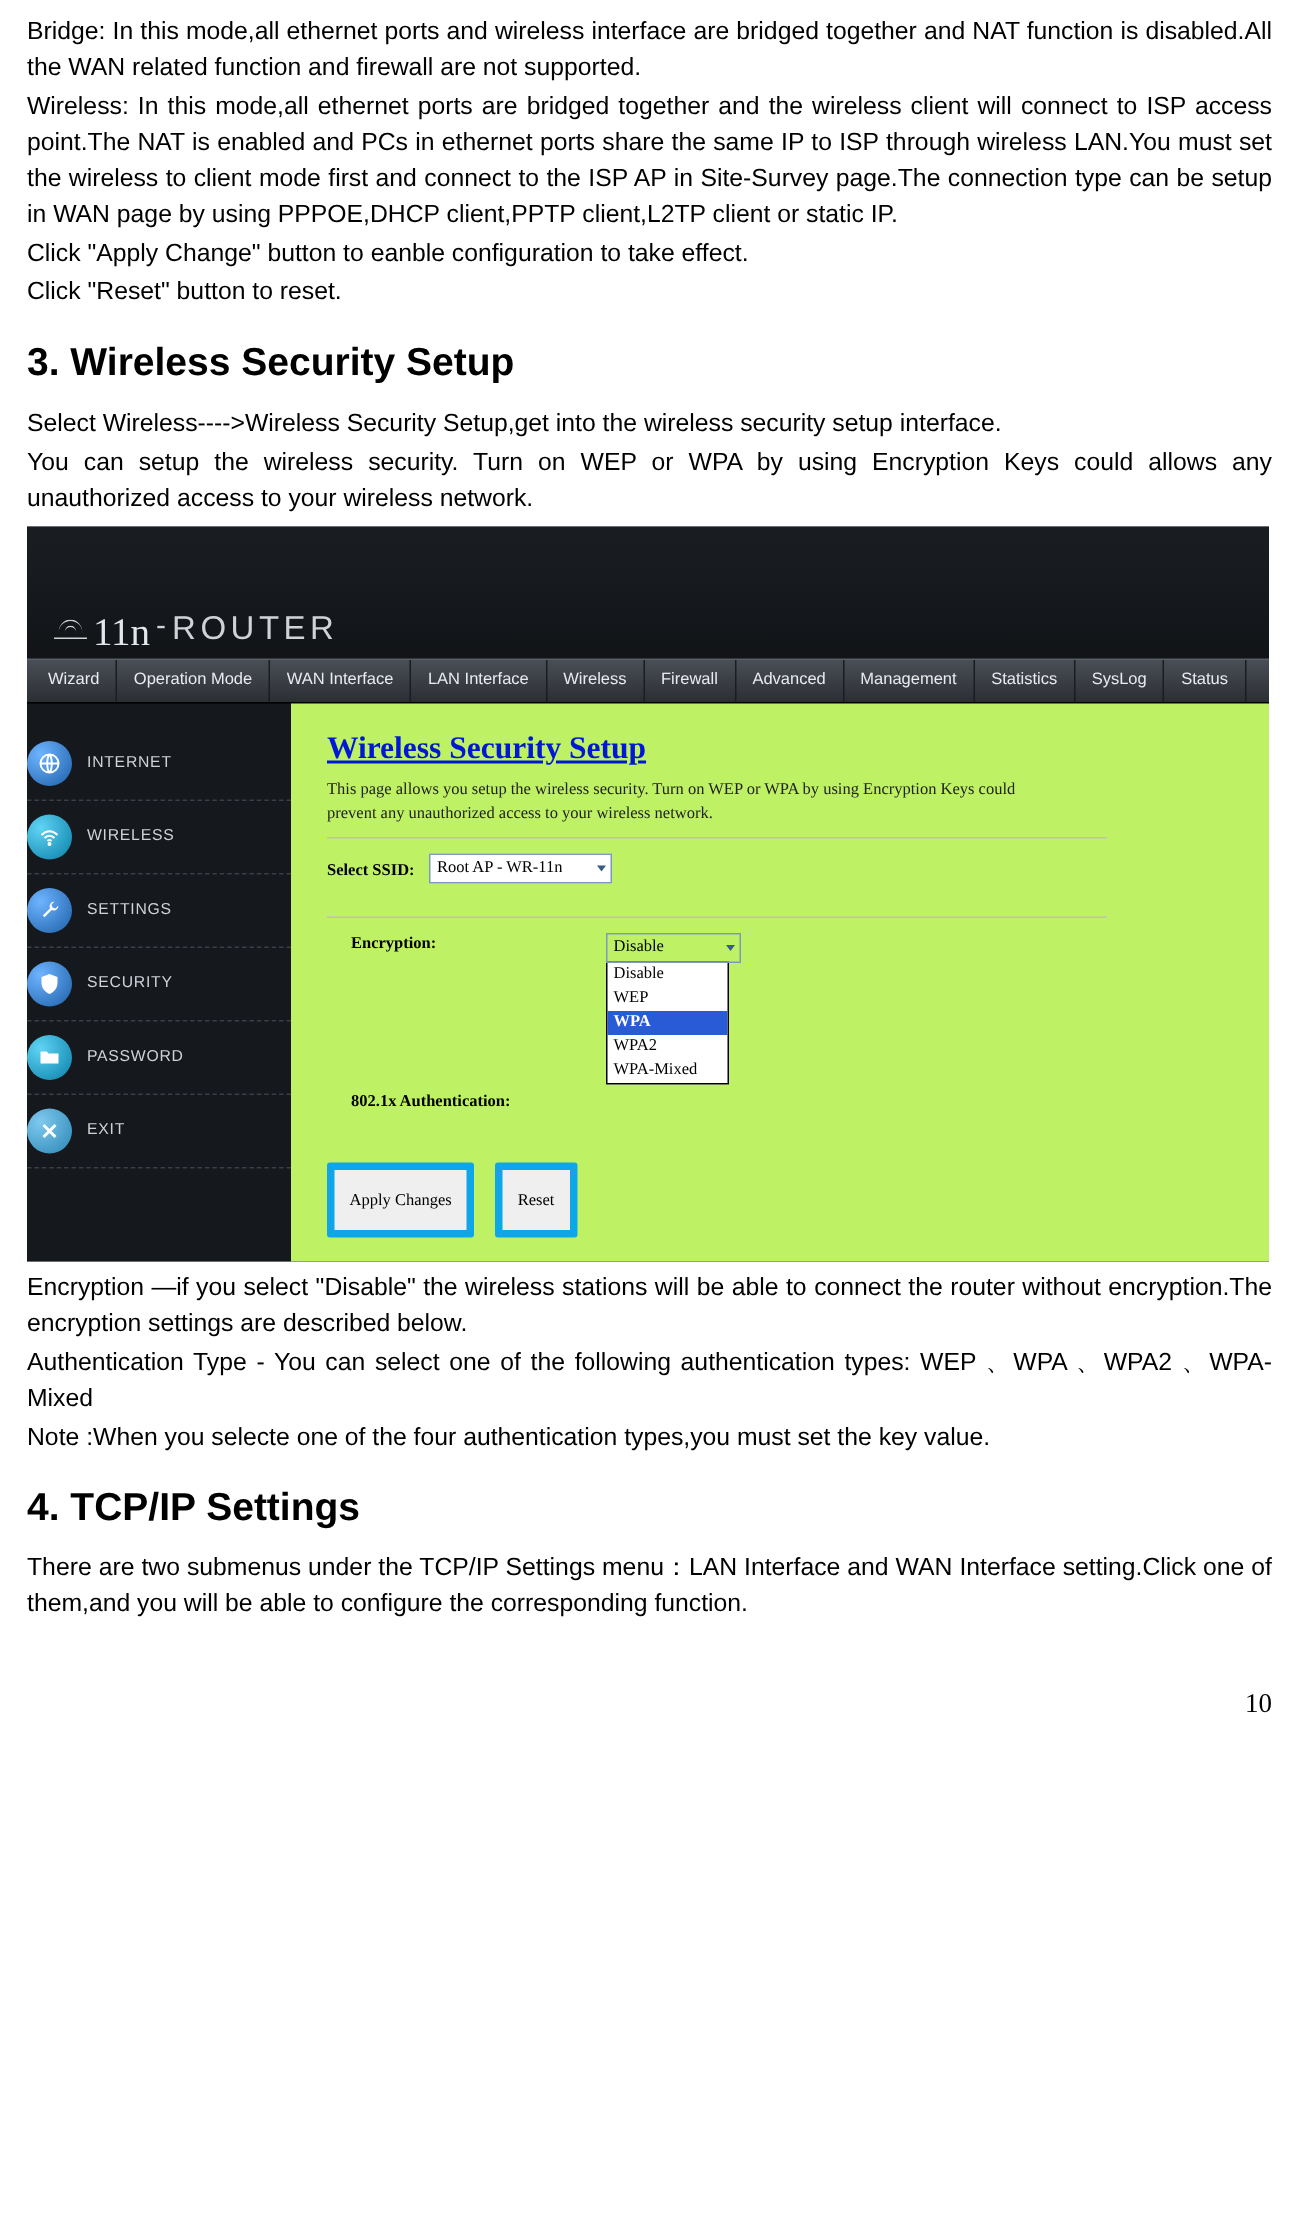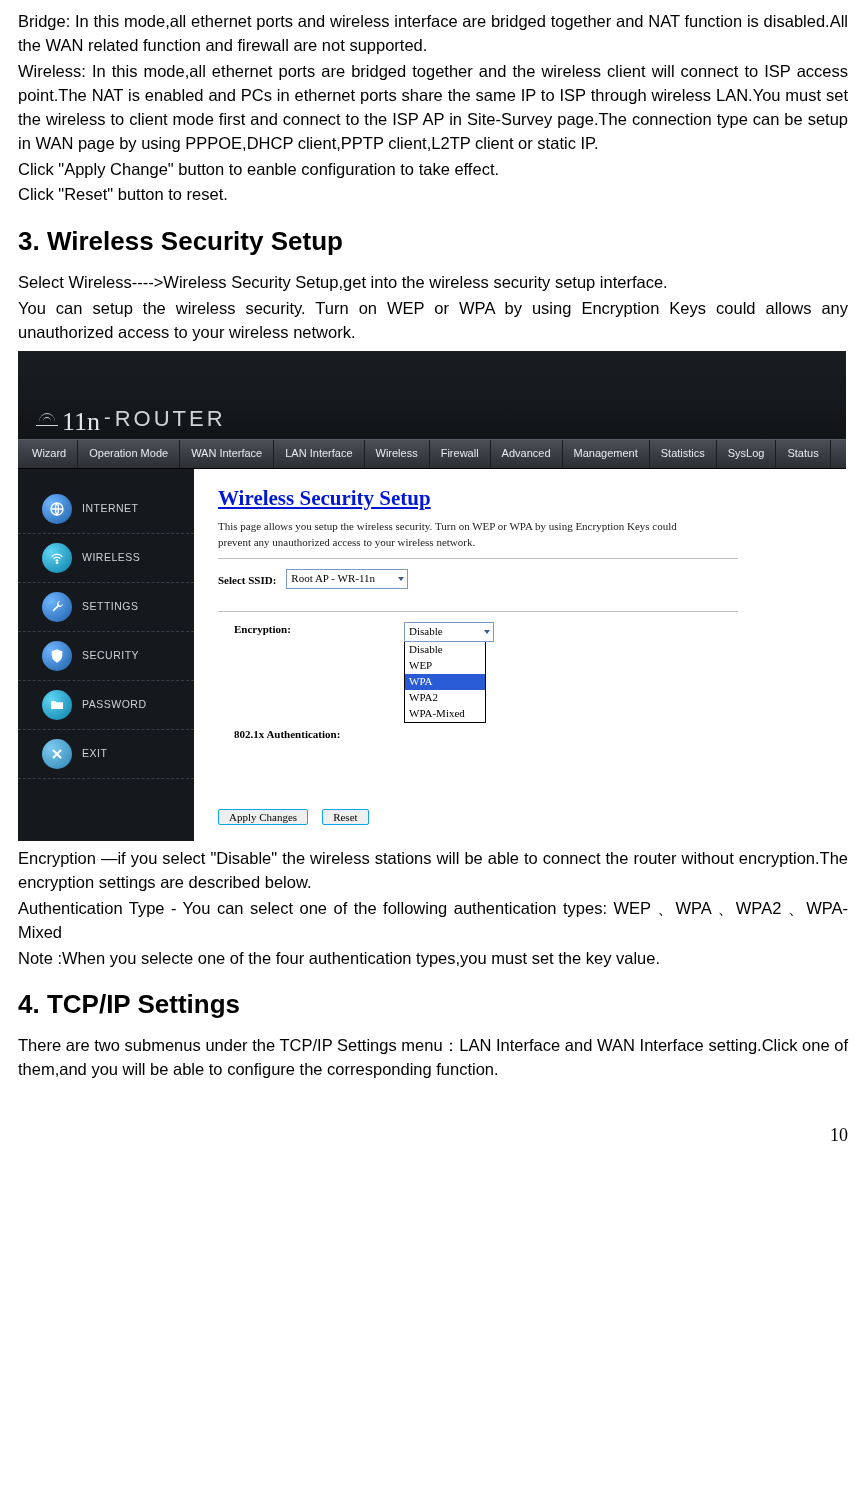--- a/index.html
+++ b/index.html
@@ -69,38 +69,38 @@
   .top-tab:first-child { padding-left:14px; }
 
   .router-body { display:flex; height:calc(100% - 118px); }
   .sidebar {
     width:176px;
     background:#15181c;
     padding-top:16px;
   }
   .side-item {
     display:flex; align-items:center; gap:10px;
-    padding:9px 24px;
+    padding:9px 0;
     border-bottom:1px dashed #3a3e45;
     cursor:pointer;
   }
   .side-label { color:#cfd3d8; font-size:10.5px; letter-spacing:0.5px; }
   .side-icon {
     width:30px; height:30px; border-radius:50%;
     display:flex; align-items:center; justify-content:center;
     flex-shrink:0;
   }
   .ic-blue { background: radial-gradient(circle at 30% 30%, #6fb4ff, #1b5fa8); }
   .ic-cyan { background: radial-gradient(circle at 30% 30%, #5fd4f4, #0a7fa8); }
   .ic-x { background: radial-gradient(circle at 30% 30%, #7fc9ef, #2a86b4); }
   .side-icon svg { width:16px; height:16px; }
 
   .content-pane {
     flex:1;
-    background:#ffffff;
+    background:#bef264;
     padding:14px 24px 16px 24px;
     position:relative;
   }
   .cp-title {
     font-family: "SimSun","NSimSun",serif;
     font-weight:bold; color:#0018d6;
     font-size:21px; text-decoration:underline;
     margin-bottom:6px;
   }
   .cp-desc {
@@ -130,25 +130,25 @@
   .dd-top {
     padding:1px 4px; border-bottom:1px solid #7a9ac0; position:relative;
     border:1px solid #7a9ac0; margin-bottom:-1px; width:80px;
   }
   .dd-top::after {
     content:""; position:absolute; right:3px; top:50%; transform:translateY(-50%);
     border-left:3px solid transparent; border-right:3px solid transparent;
     border-top:4px solid #3a5a8a;
   }
   .dd-opt { padding:0 4px; }
-  .dd-sel { background:#2a5bd7; color:#fff; }
+  .dd-sel { background:#2a5bd7; color:#fff;font-weight:bold; }
   .btn-row { position:absolute; bottom:16px; left:24px; display:flex; gap:14px; }
   .win-btn {
-    font-size:11px; padding:1px 10px;
-    background:#efefef; border:1px solid #0ea5e9;
+    font-size:11px; padding:14px 10px;
+    background:#efefef; border:5px solid #0ea5e9;
     border-radius:2px; cursor:pointer;
     font-family:"SimSun",serif;
   }
 </style>
 </head>
 <body>
 
 <p class="para">Bridge: In this mode,all ethernet ports and wireless interface are bridged together and NAT function is disabled.All the WAN related function and firewall are not supported.</p>
 <p class="para">Wireless: In this mode,all ethernet ports are bridged together and the wireless client will connect to ISP access point.The NAT is enabled and PCs in ethernet ports share the same IP to ISP through wireless LAN.You must set the wireless to client mode first and connect to the ISP AP in Site-Survey page.The connection type can be setup in WAN page by using PPPOE,DHCP client,PPTP client,L2TP client or static IP.</p>
 <p class="para-loose">Click "Apply Change" button to eanble configuration to take effect.</p>

